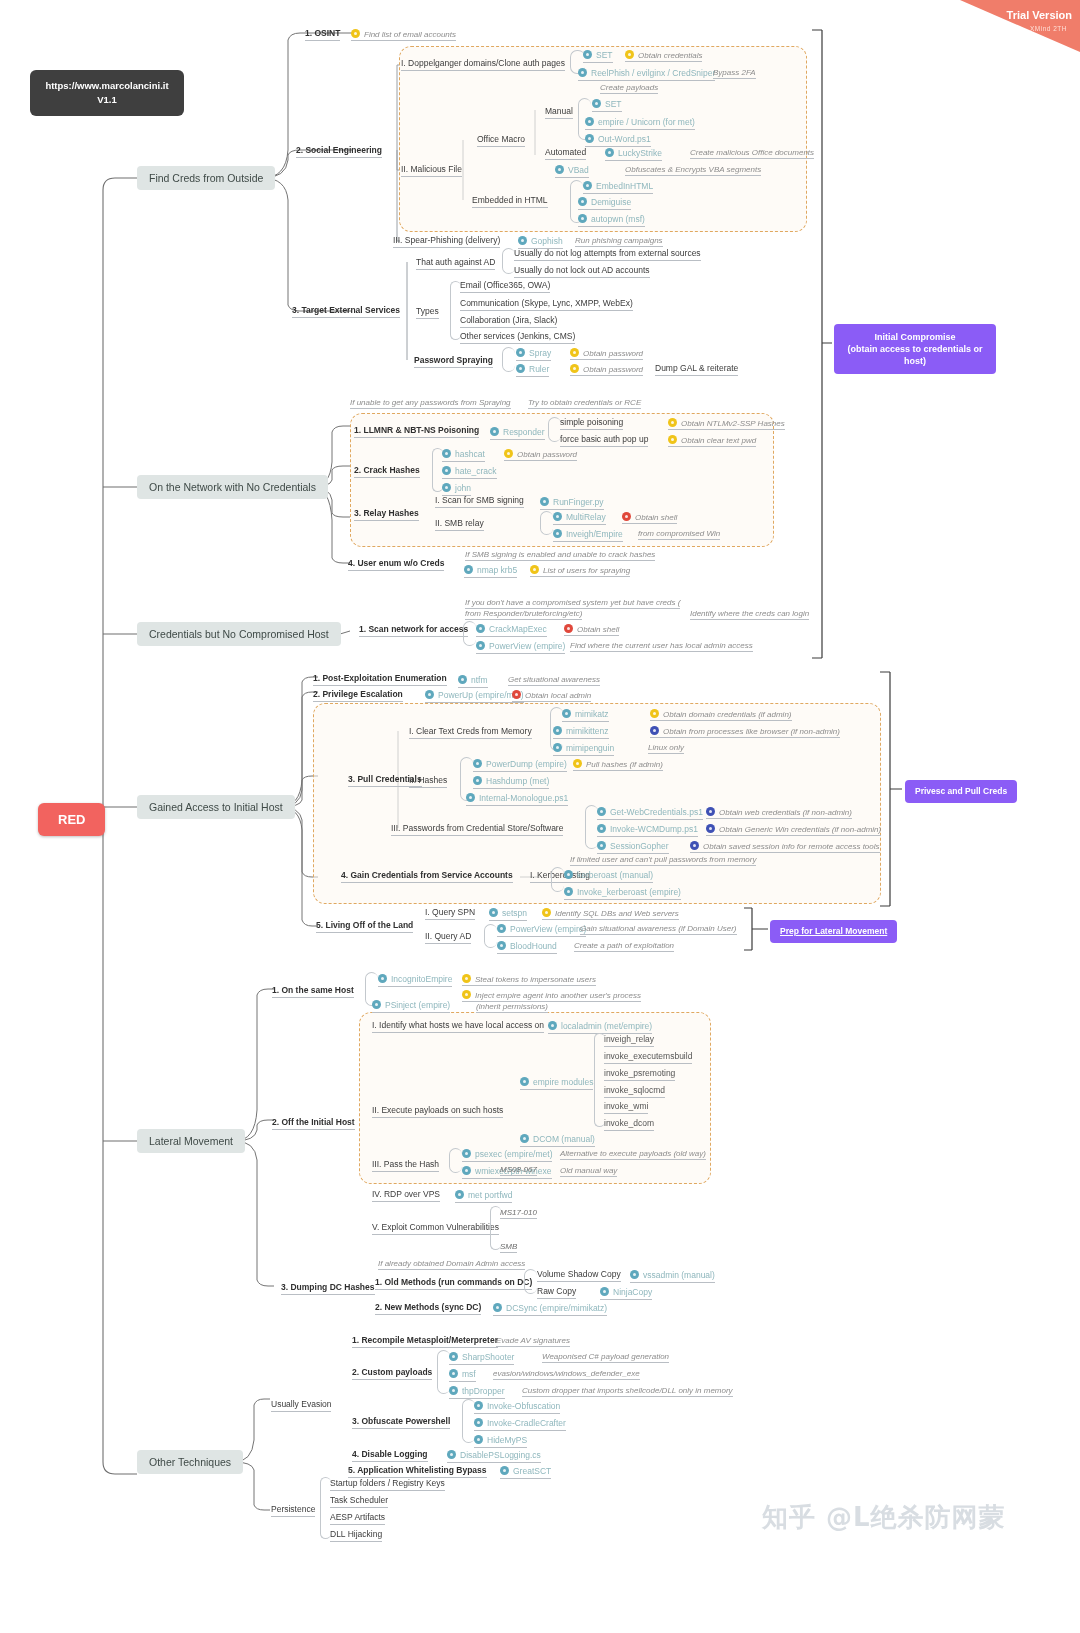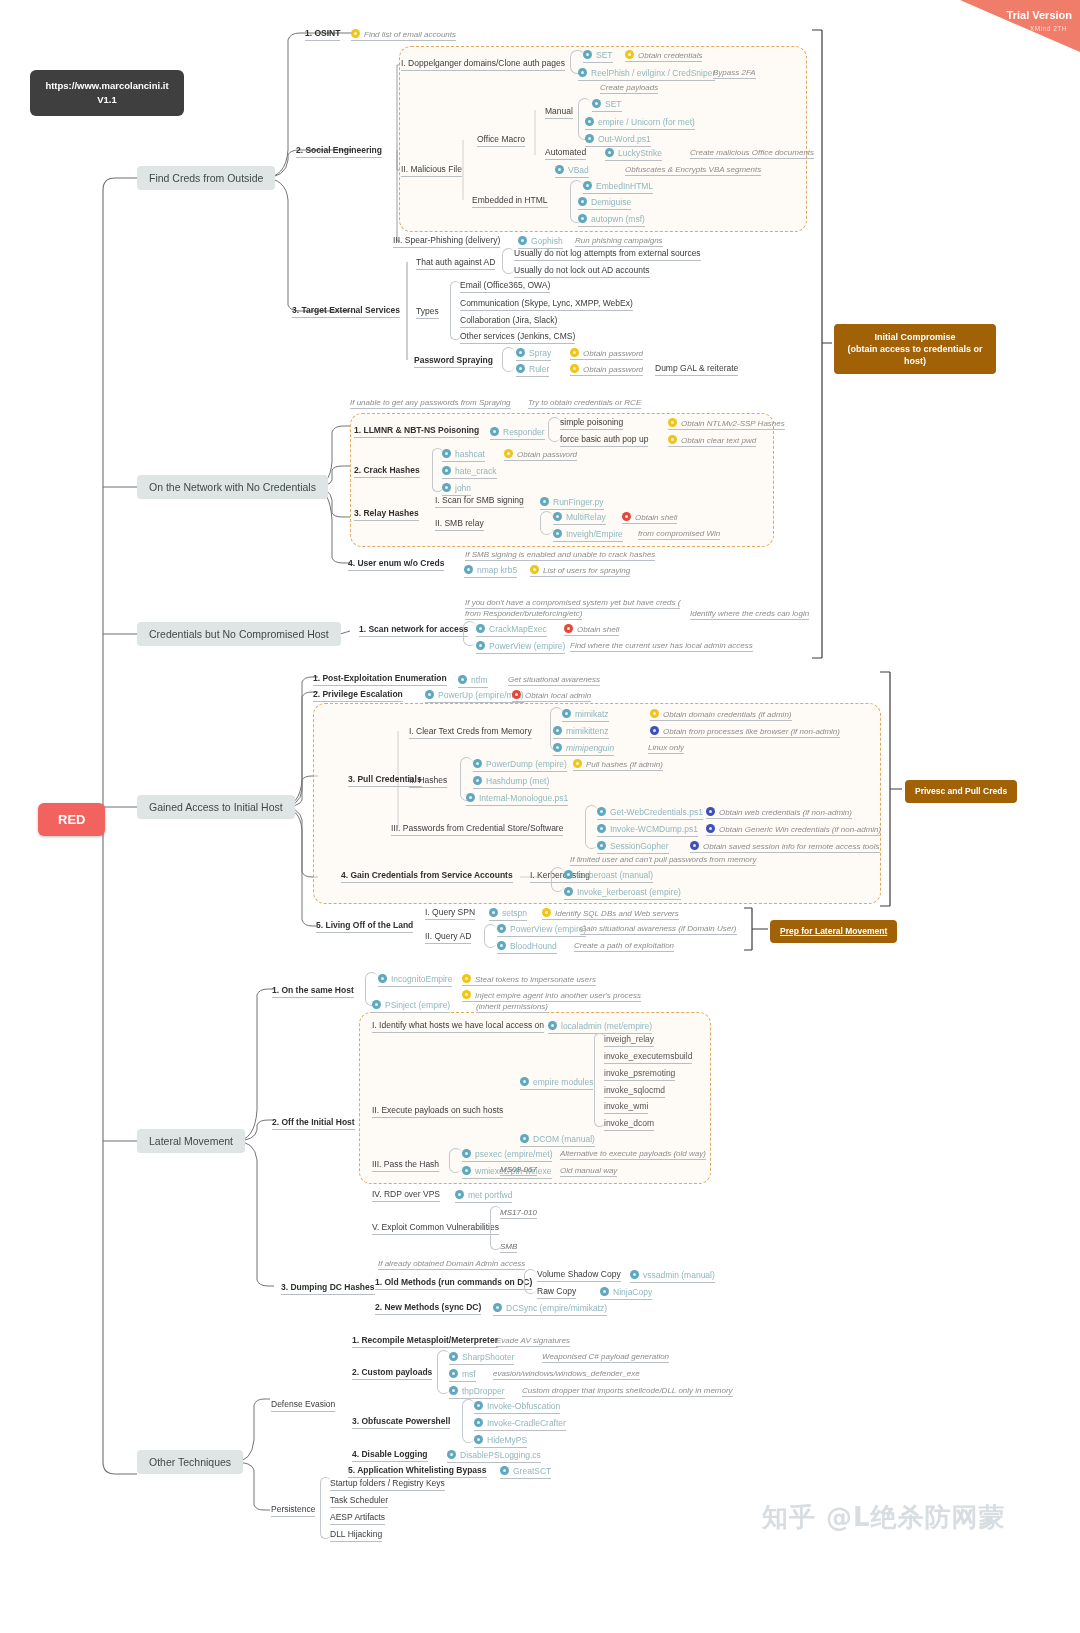--- a/index.html
+++ b/index.html
@@ -19,21 +19,21 @@
 
   
   .root{position:absolute;background:#f2635f;color:#fff;font-weight:bold;font-size:13px;
         border-radius:6px;padding:9px 20px;box-shadow:0 1px 3px rgba(0,0,0,.25);}
 
   
   .pill{position:absolute;background:#dfe5e4;color:#3f4a47;font-size:10.5px;
         border-radius:4px;padding:6px 12px;white-space:nowrap;}
 
   
-  .darkbox{position:absolute;background:#a16207;color:#fff;font-size:9px;font-weight:bold;
+  .darkbox{position:absolute;background:#8b5cf6;color:#fff;font-size:9px;font-weight:bold;
            border-radius:4px;padding:7px 11px;text-align:center;line-height:1.35;}
   .darkbox.small{font-size:8.5px;padding:6px 10px;}
 
   
   .titlechip{position:absolute;background:#3f3f3f;color:#fff;font-weight:bold;font-size:9.5px;
              border-radius:6px;padding:9px 12px;text-align:center;line-height:1.45;}
 
   
   .dashgroup{position:absolute;border:1.3px dashed #e0a860;border-radius:12px;
              background:rgba(253,247,240,.55);}
@@ -371,21 +371,21 @@
   </div>
   <div class="node t-ital u" style="left:650px;top:709px;">
     <span class="ic ic-gold"></span><span>Obtain domain credentials (if admin)</span>
   </div>
   <div class="node t-tool u" style="left:553px;top:726px;">
     <span class="ic ic-tool"></span><span>mimikittenz</span>
   </div>
   <div class="node t-ital u" style="left:650px;top:726px;">
     <span class="ic ic-blue"></span><span>Obtain from processes like browser (if non-admin)</span>
   </div>
-  <div class="node t-tool u" style="left:553px;top:743px;font-style:italic;">
+  <div class="node t-tool u" style="left:553px;top:743px;">
     <span class="ic ic-tool"></span><span>mimipenguin</span>
   </div>
   <div class="node t-ital u" style="left:648px;top:743px;">Linux only</div>
 
   <div class="node t-norm u" style="left:409px;top:776px;">II. Hashes</div>
   <div class="rbox" style="left:460px;top:757px;width:12px;height:42px;"></div>
   <div class="node t-tool u" style="left:473px;top:759px;">
     <span class="ic ic-tool"></span><span>PowerDump (empire)</span>
   </div>
   <div class="node t-ital u" style="left:573px;top:759px;">
@@ -518,21 +518,21 @@
   </div>
   <div class="node t-norm u" style="left:537px;top:1287px;">Raw Copy</div>
   <div class="node t-tool u" style="left:600px;top:1287px;">
     <span class="ic ic-tool"></span><span>NinjaCopy</span>
   </div>
   <div class="node t-bold u" style="left:375px;top:1303px;">2. New Methods (sync DC)</div>
   <div class="node t-tool u" style="left:493px;top:1303px;">
     <span class="ic ic-tool"></span><span>DCSync (empire/mimikatz)</span>
   </div>
 
-  <div class="node t-norm u" style="left:271px;top:1400px;">Defense Evasion</div>
+  <div class="node t-norm u" style="left:271px;top:1400px;">Usually Evasion</div>
   <div class="node t-bold u" style="left:352px;top:1336px;">1. Recompile Metasploit/Meterpreter</div>
   <div class="node t-ital u" style="left:496px;top:1336px;">Evade AV signatures</div>
 
   <div class="node t-bold u" style="left:352px;top:1368px;">2. Custom payloads</div>
   <div class="rbox" style="left:437px;top:1350px;width:12px;height:42px;"></div>
   <div class="node t-tool u" style="left:449px;top:1352px;">
     <span class="ic ic-tool"></span><span>SharpShooter</span>
   </div>
   <div class="node t-ital u" style="left:542px;top:1352px;">Weaponised C# payload generation</div>
   <div class="node t-tool u" style="left:449px;top:1369px;">

